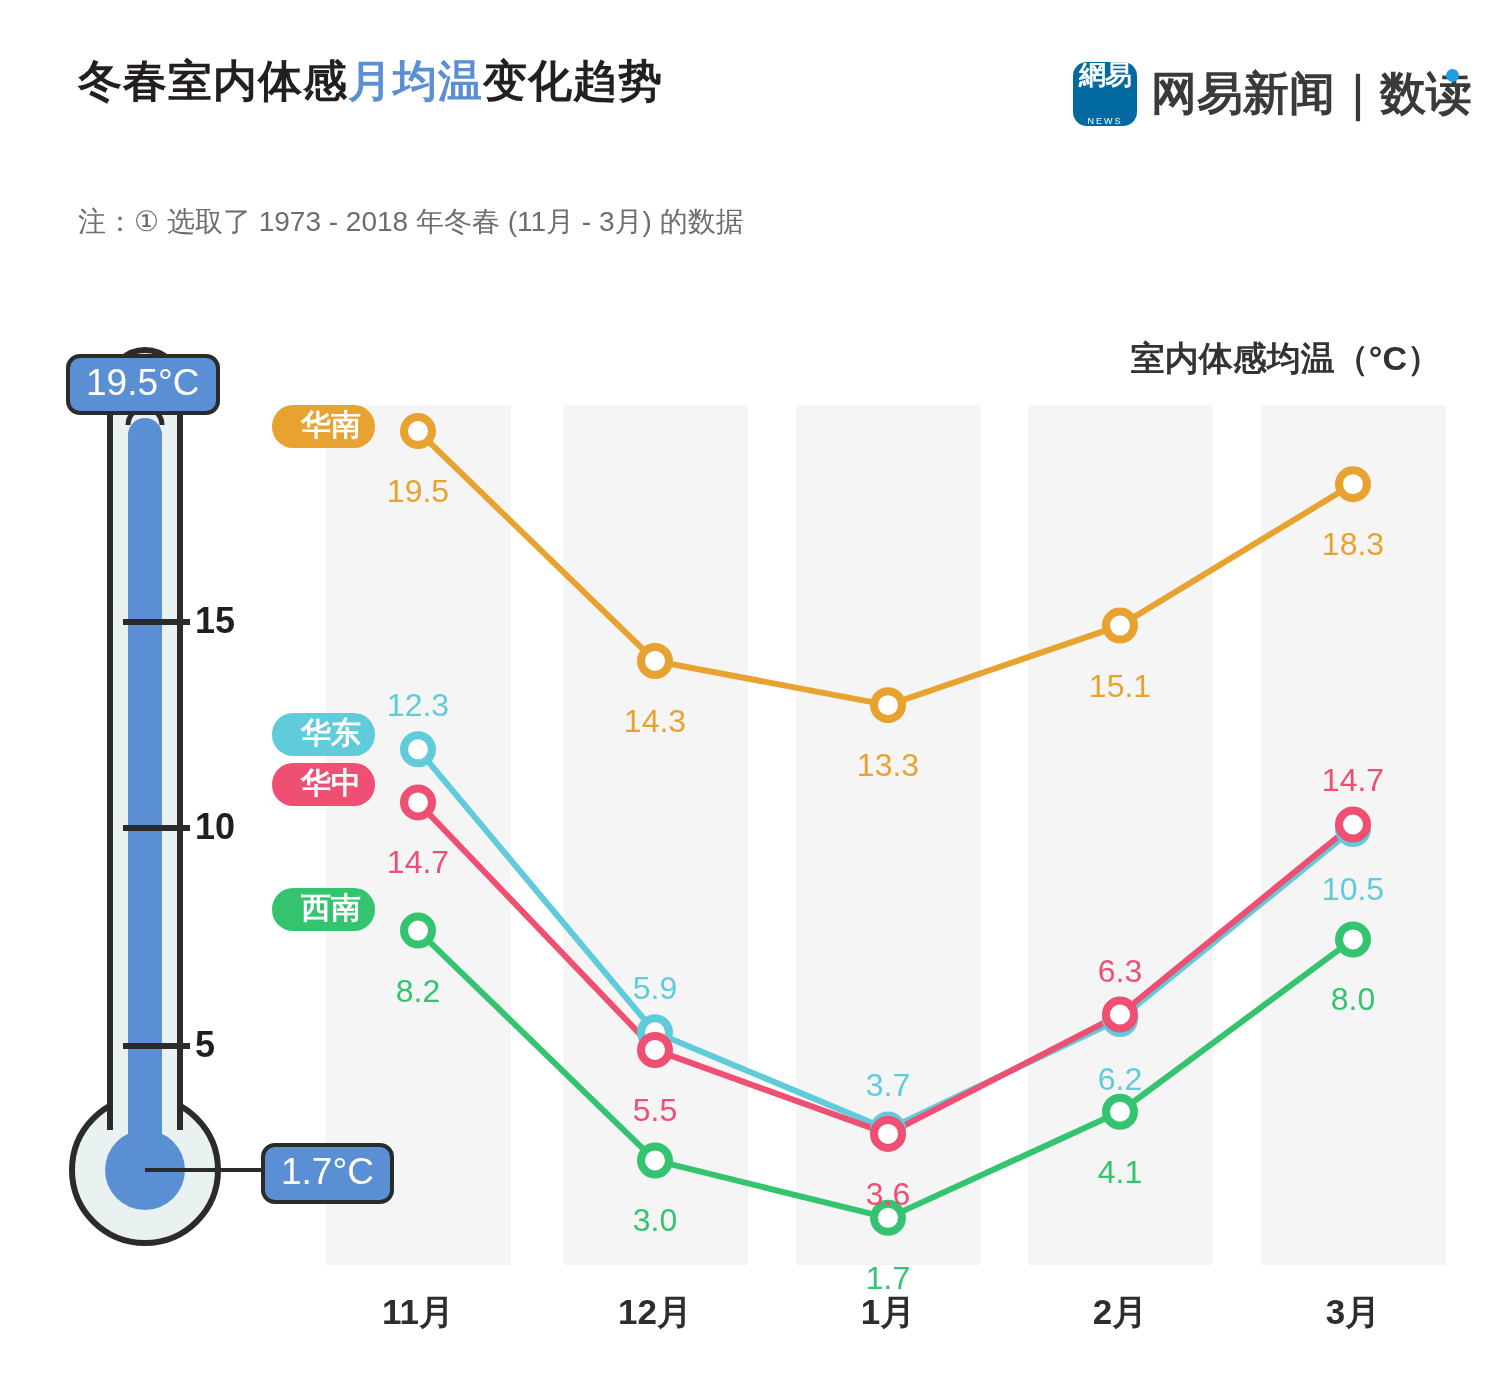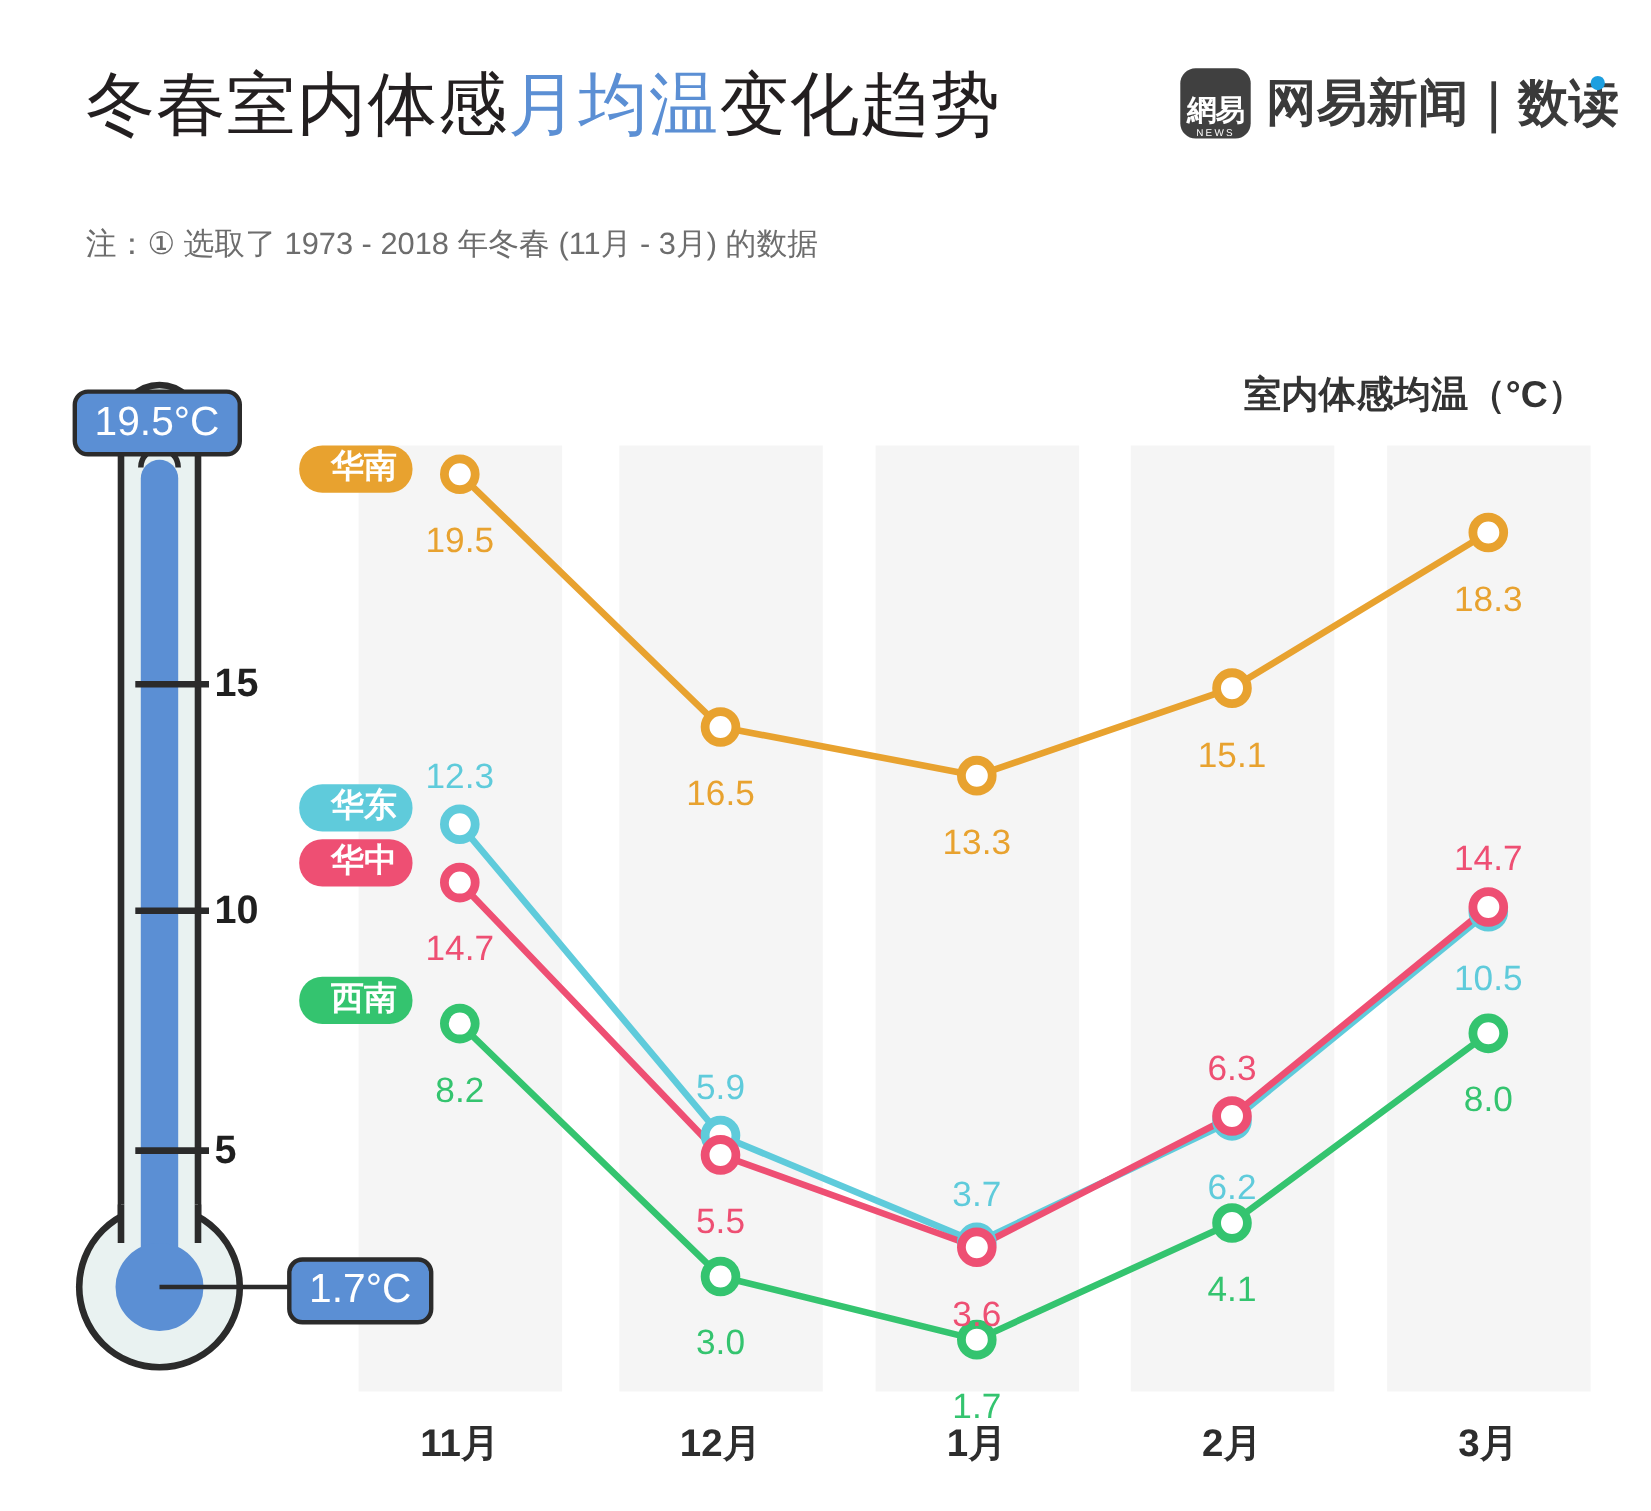--- a/index.html
+++ b/index.html
@@ -9,42 +9,42 @@
     font-family:"Liberation Sans","DejaVu Sans",sans-serif;
     position:relative;
     overflow:hidden;
     -webkit-font-smoothing:antialiased;
   }
   .root{position:absolute;left:0;top:0;width:1501px;height:1374px;}
 
   
   .title{
     position:absolute;left:78px;top:52px;
-    font-size:63px;font-weight:normal;color:#231f20;
+    font-size:44px;font-weight:bold;color:#231f20;
     letter-spacing:1px;white-space:nowrap;
   }
   .title .hl{color:#5b8fd4;}
   .subtitle{
     position:absolute;left:78px;top:146px;
     font-size:31px;color:#4d4d4d;white-space:nowrap;
   }
   .note1{
     position:absolute;left:78px;top:203px;
     font-size:28px;color:#6d6d6d;white-space:nowrap;
   }
   .note2{
     position:absolute;left:146px;top:250px;
     font-size:28px;color:#6d6d6d;white-space:nowrap;
   }
 
   
   .logo{position:absolute;left:1073px;top:62px;display:flex;align-items:center;gap:14px;}
   .logo-mark{
-    width:64px;height:64px;border-radius:14px;background:#404040;
-    display:flex;flex-direction:column;align-items:center;justify-content:flex-end;
+    width:64px;height:64px;border-radius:14px;background:#0369a1;
+    display:flex;flex-direction:column;align-items:center;justify-content:space-between;
     color:#fff;line-height:1;
   }
   .logo-mark .lm-top{font-size:27px;font-weight:bold;letter-spacing:-1px;}
   .logo-mark .lm-bot{font-size:9px;letter-spacing:2px;margin-top:3px;}
   .logo-text{font-size:46px;font-weight:bold;color:#3a3a3a;white-space:nowrap;letter-spacing:0px;}
   .logo-dot{position:absolute;left:295px;top:6px;width:13px;height:13px;border-radius:50%;background:#1c9fe0;}
 
   
   .chart-heading{
     position:absolute;right:60px;top:336px;
@@ -134,21 +134,21 @@
       <circle cx="1120" cy="1014.54" r="14" fill="#ffffff" stroke="#EE4F73" stroke-width="8"></circle>
       <circle cx="1353" cy="824.48" r="14" fill="#ffffff" stroke="#EE4F73" stroke-width="8"></circle>
       <circle cx="418" cy="930.56" r="14" fill="#ffffff" stroke="#34C46F" stroke-width="8"></circle>
       <circle cx="655" cy="1160.4" r="14" fill="#ffffff" stroke="#34C46F" stroke-width="8"></circle>
       <circle cx="888" cy="1217.86" r="14" fill="#ffffff" stroke="#34C46F" stroke-width="8"></circle>
       <circle cx="1120" cy="1111.78" r="14" fill="#ffffff" stroke="#34C46F" stroke-width="8"></circle>
       <circle cx="1353" cy="939.4" r="14" fill="#ffffff" stroke="#34C46F" stroke-width="8"></circle>
     </svg>
   <div id="plot-overlay">
       <div class="vlabel" style="left: 358px; top: 473.1px; color: rgb(232, 162, 47);">19.5</div>
-      <div class="vlabel" style="left: 595px; top: 702.94px; color: rgb(232, 162, 47);">16.5</div>
+      <div class="vlabel" style="left: 595px; top: 702.94px; color: rgb(232, 162, 47);">14.3</div>
       <div class="vlabel" style="left: 828px; top: 747.14px; color: rgb(232, 162, 47);">13.3</div>
       <div class="vlabel" style="left: 1060px; top: 667.58px; color: rgb(232, 162, 47);">15.1</div>
       <div class="vlabel" style="left: 1293px; top: 526.14px; color: rgb(232, 162, 47);">18.3</div>
       <div class="vlabel" style="left: 358px; top: 687.34px; color: rgb(95, 203, 219);">12.3</div>
       <div class="vlabel" style="left: 595px; top: 970.22px; color: rgb(95, 203, 219);">5.9</div>
       <div class="vlabel" style="left: 828px; top: 1067.46px; color: rgb(95, 203, 219);">3.7</div>
       <div class="vlabel" style="left: 1060px; top: 1060.96px; color: rgb(95, 203, 219);">6.2</div>
       <div class="vlabel" style="left: 1293px; top: 870.9px; color: rgb(95, 203, 219);">10.5</div>
       <div class="vlabel" style="left: 358px; top: 844.38px; color: rgb(238, 79, 115);">14.7</div>
       <div class="vlabel" style="left: 595px; top: 1091.9px; color: rgb(238, 79, 115);">5.5</div>

